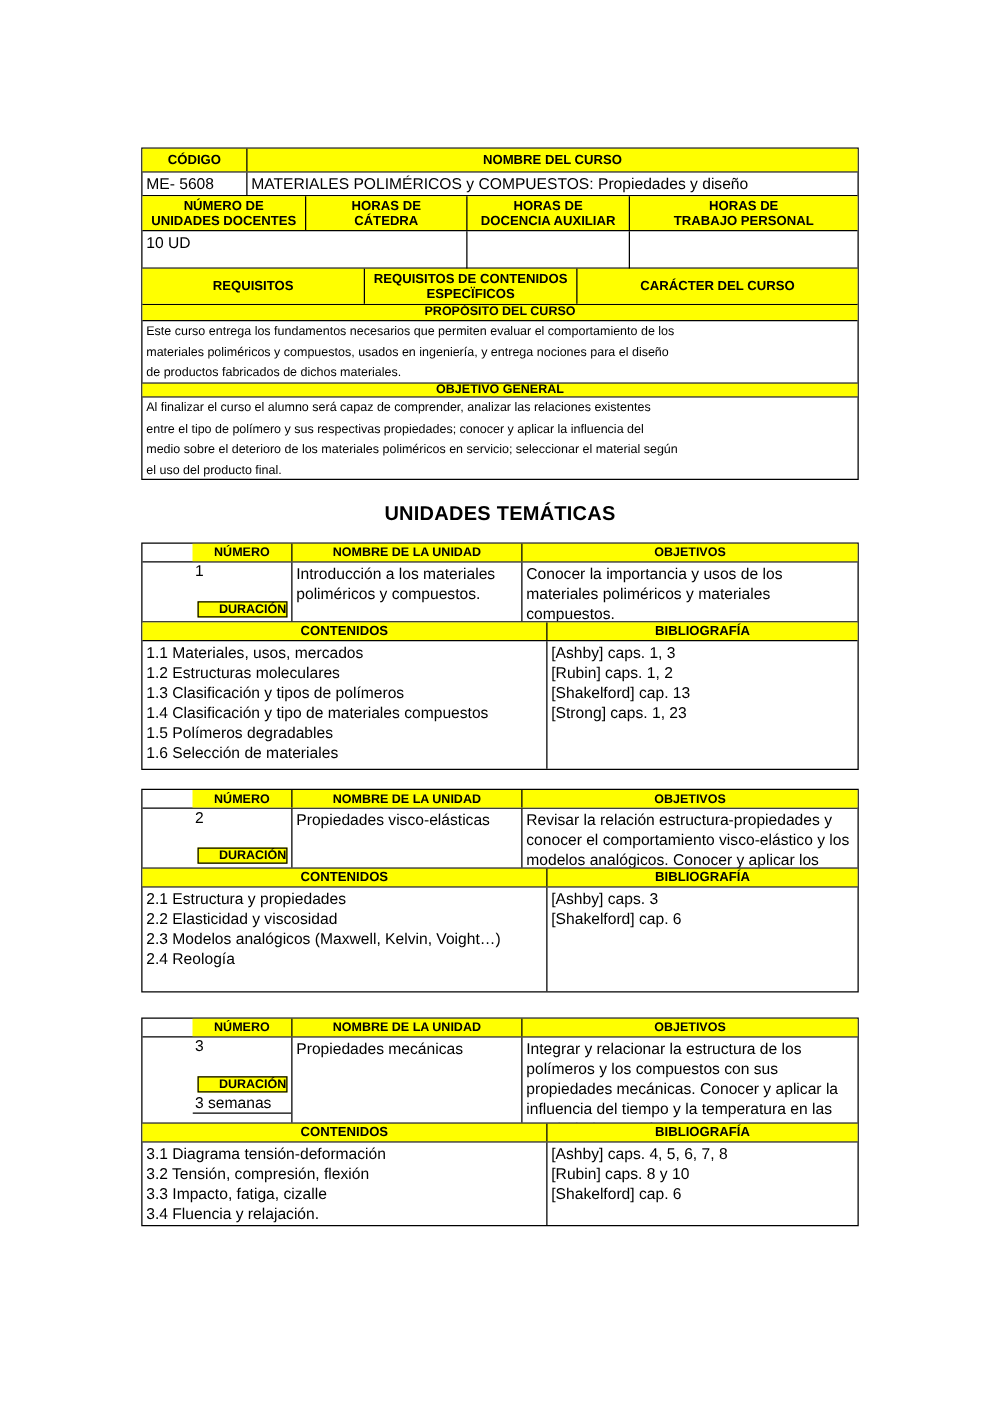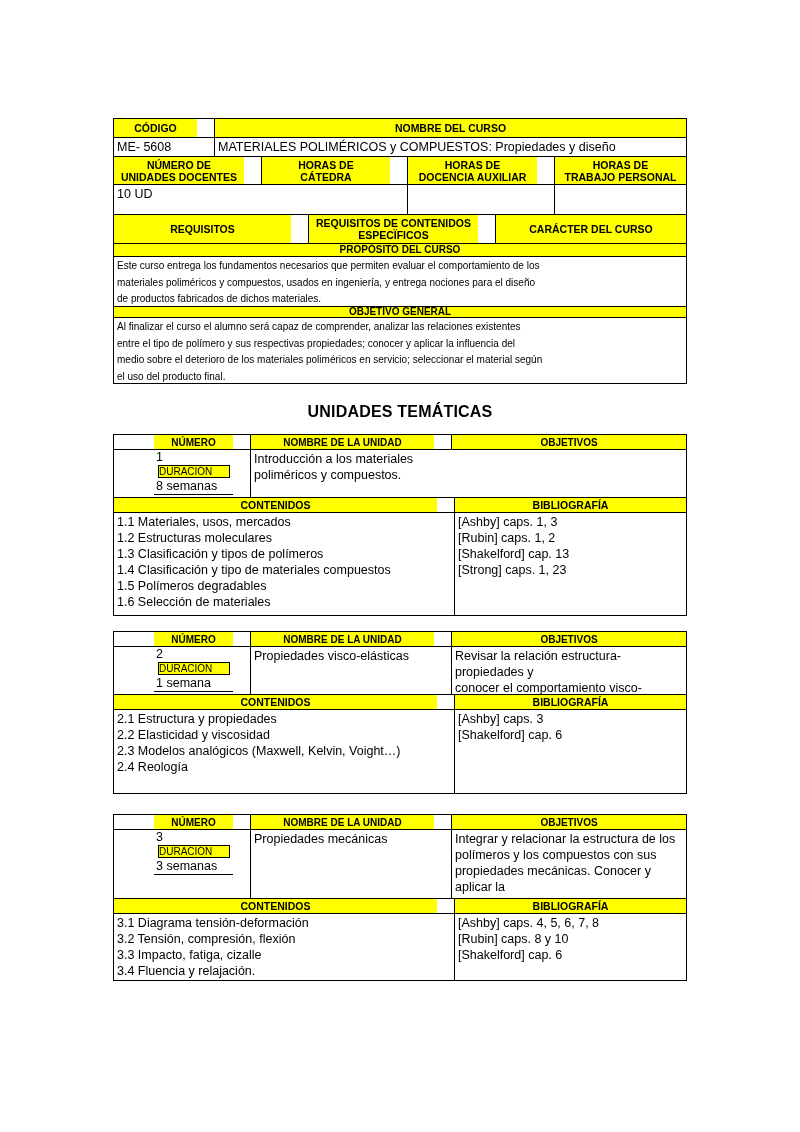--- a/index.html
+++ b/index.html
@@ -16,21 +16,21 @@
     letter-spacing:0.2px;
   }
   .sec-title { margin-top:19px; }
 
   .tbl { border:1px solid #000; box-sizing:border-box; margin-top:22px; }
   .unit { border:1px solid #000; box-sizing:border-box; }
   .unit1 { margin-top:13px; }
   .unit2 { margin-top:15px; }
   .unit3 { margin-top:20px; }
 
-  .row { display:grid; box-sizing:border-box;gap:17px; }
+  .row { display:grid; box-sizing:border-box; }
   .tbl > .row + .row, .unit > .row + .row { border-top:1px solid #000; }
 
   .c { box-sizing:border-box; overflow:hidden; min-width:0; }
   .row > .c + .c { border-left:1px solid #000; }
 
   .hdr {
     background:#FFFF00; font-weight:bold; font-size:10.5px; line-height:12px;
     text-align:center; white-space:pre-line;
     display:flex; align-items:center; justify-content:center;
     padding:0 2px;
@@ -56,22 +56,22 @@
   .ruh { height:14px; }
   .ruh .hdr { font-size:10px; line-height:11px; }
   .rch { height:15px; }
   .u1b{height:48px} .u2b{height:48px} .u3b{height:69px}
   .u1c{height:103px} .u2c{height:84px} .u3c{height:67px}
 
   
   .numcell { padding:0; }
   .num-val { height:15px; font-size:12.5px; line-height:15px; padding-left:2px; }
   .dur-band {
-    height:13px; margin:0 3px 0 4px; background:#FFFF00; border:1px solid #000;
-    box-sizing:border-box; font-size:10px; font-weight:normal; text-align:left; line-height:11px;
+    height:13px; margin:16px 3px 0 4px; background:#FFFF00; border:1px solid #000;
+    box-sizing:border-box; font-size:10px; font-weight:bold; text-align:right; line-height:11px;
   }
   .dur-val { height:17px; border-bottom:1px solid #000; box-sizing:border-box;
     font-size:12.5px; line-height:16px; padding-left:2px; }
 </style>
 </head>
 <body>
 
 <div class="page">
   <div class="content">
 
@@ -135,20 +135,23 @@
         <div class="c hdr">OBJETIVOS</div>
       </div>
       <div class="row gu u1b">
         <div class="c numcell">
           <div class="num-val">1</div>
           <div class="dur-band">DURACIÓN</div>
           <div class="dur-val">8 semanas</div>
         </div>
         <div class="c val">Introducción a los materiales
 poliméricos y compuestos.</div>
+        <div class="c val">Conocer la importancia y usos de los
+materiales poliméricos y materiales
+compuestos.</div>
       </div>
       <div class="row gc rch">
         <div class="c hdr">CONTENIDOS</div>
         <div class="c hdr">BIBLIOGRAFÍA</div>
       </div>
       <div class="row gc u1c">
         <div class="c val">1.1 Materiales, usos, mercados
 1.2 Estructuras moleculares
 1.3 Clasificación y tipos de polímeros
 1.4 Clasificación y tipo de materiales compuestos

